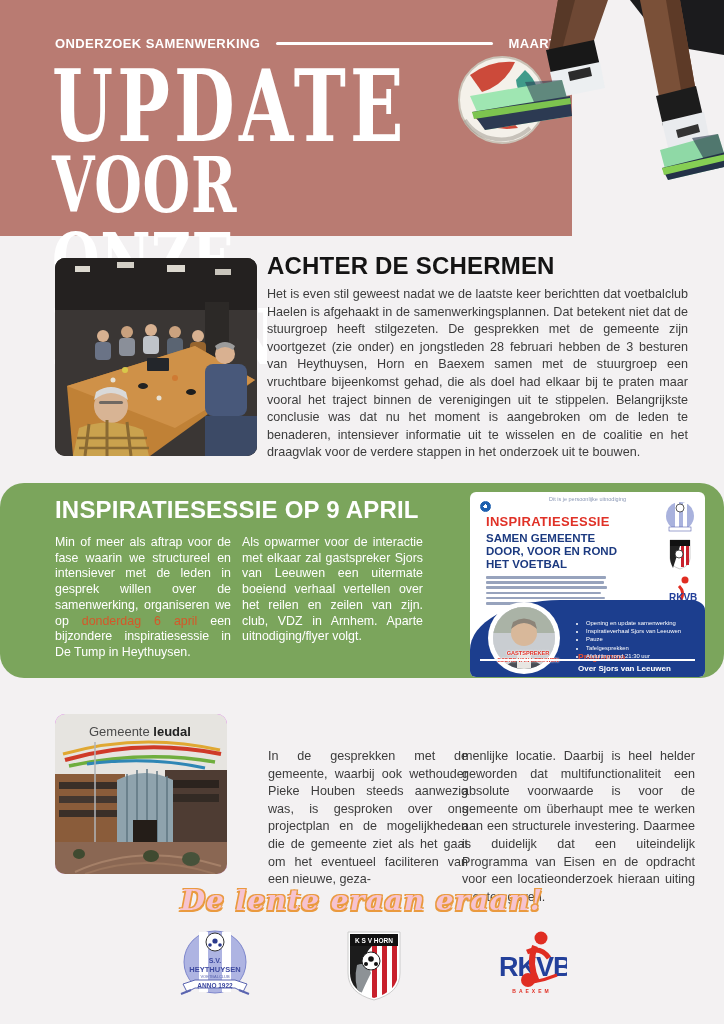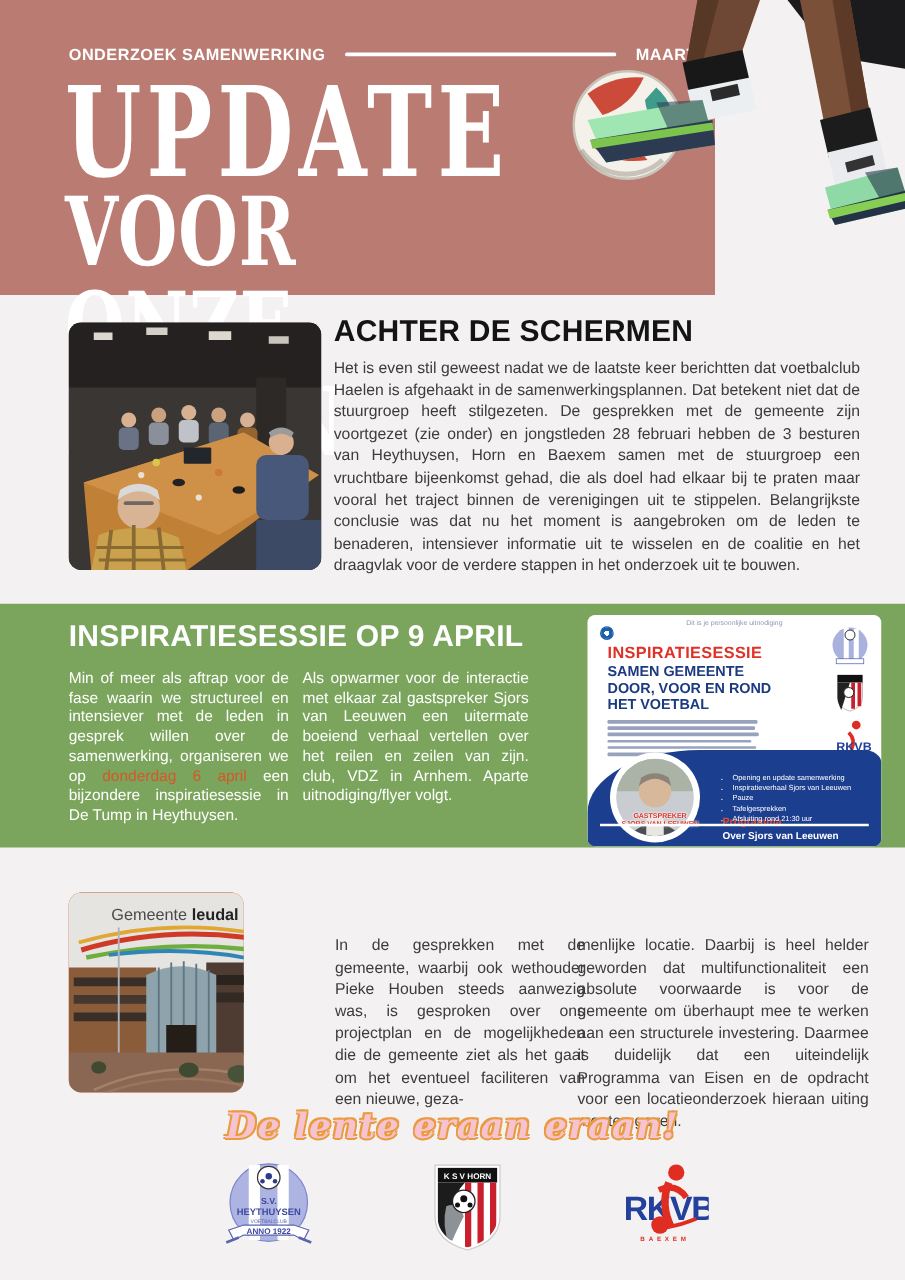--- a/index.html
+++ b/index.html
@@ -16,21 +16,21 @@
   .title-l1{display:inline-block;font-size:100px;letter-spacing:6px;transform:scaleX(.70);transform-origin:left top;}
   .title-l2{display:inline-block;font-size:76px;letter-spacing:1px;transform:scaleX(.72);transform-origin:left top;margin-top:-8px;}
   .hdr-art{left:430px;top:0;width:294px;height:215px;}
 
   
   .photo-card{border-radius:10px;overflow:hidden;background:#2f2c2a;}
   .sec-h{font-size:24px;font-weight:bold;color:#141414;letter-spacing:.2px;white-space:nowrap;}
   .body-txt{font-size:12.6px;line-height:17.6px;color:#3c3c3c;text-align:justify;}
 
   
-  .green{left:0;top:483px;width:724px;height:195px;background:#7ba55c;}
+  .green{left:0;top:483px;width:724px;height:195px;background:#7ba55c;border-radius:24px;}
   .green .sec-h{color:#fff;}
   .gcol{font-size:12.4px;line-height:15.7px;color:#fff;text-align:justify;}
   .hl{color:#d4582a;}
 
   
   .flyer{left:470px;top:492px;width:235px;height:185px;background:#fff;border-radius:6px;overflow:hidden;}
   .flyer .note{position:absolute;left:0;top:4px;width:100%;text-align:center;font-size:5.5px;color:#8a97b5;}
   .flyer .dot{position:absolute;left:10px;top:9px;width:9px;height:9px;border-radius:50%;
               background:radial-gradient(circle at 50% 50%, #fff 0 2px, #1c5fae 2px);border:1px solid #1c5fae;}
   .flyer .red-t{position:absolute;left:16px;top:22px;font-size:13px;font-weight:bold;color:#e03127;letter-spacing:.3px;}
@@ -225,21 +225,21 @@
       </div>
       <div class="spk-badge">
         <span>GASTSPREKER</span><br>
         <span>SJORS VAN LEEUWEN</span>
       </div>
       <div class="flyer-line"></div>
       <div class="flyer-foot">Over Sjors van Leeuwen</div>
     </div>
   </div>
 
-  <div class="abs photo-card" style="left:55px;top:714px;width:140px;height:160px;background:#c2410c;">
+  <div class="abs photo-card" style="left:55px;top:714px;width:172px;height:160px;background:#d946ef;">
     <svg width="172" height="160" viewBox="0 0 172 160">
       <rect width="172" height="160" fill="#e6e4e0"></rect>
       <text x="34" y="22" font-size="13" fill="#4a4a4a" font-family="Liberation Sans,sans-serif"><tspan>Gemeente </tspan><tspan font-weight="bold" fill="#222222">leudal</tspan></text>
       <path d="M8,40 Q85,18 165,36" stroke="#e0a832" stroke-width="3" fill="none"></path>
       <path d="M10,46 Q85,24 166,40" stroke="#cf3a28" stroke-width="4" fill="none"></path>
       <path d="M14,52 Q90,36 160,48" stroke="#6fae3e" stroke-width="3.5" fill="none"></path>
       <path d="M32,50 Q95,42 150,54" stroke="#2f86b5" stroke-width="3" fill="none"></path>
       <rect x="0" y="60" width="70" height="70" fill="#8a5c3a"></rect>
       <rect x="4" y="68" width="60" height="7" fill="#3a2f28"></rect>
       <rect x="4" y="82" width="60" height="7" fill="#433730"></rect>

